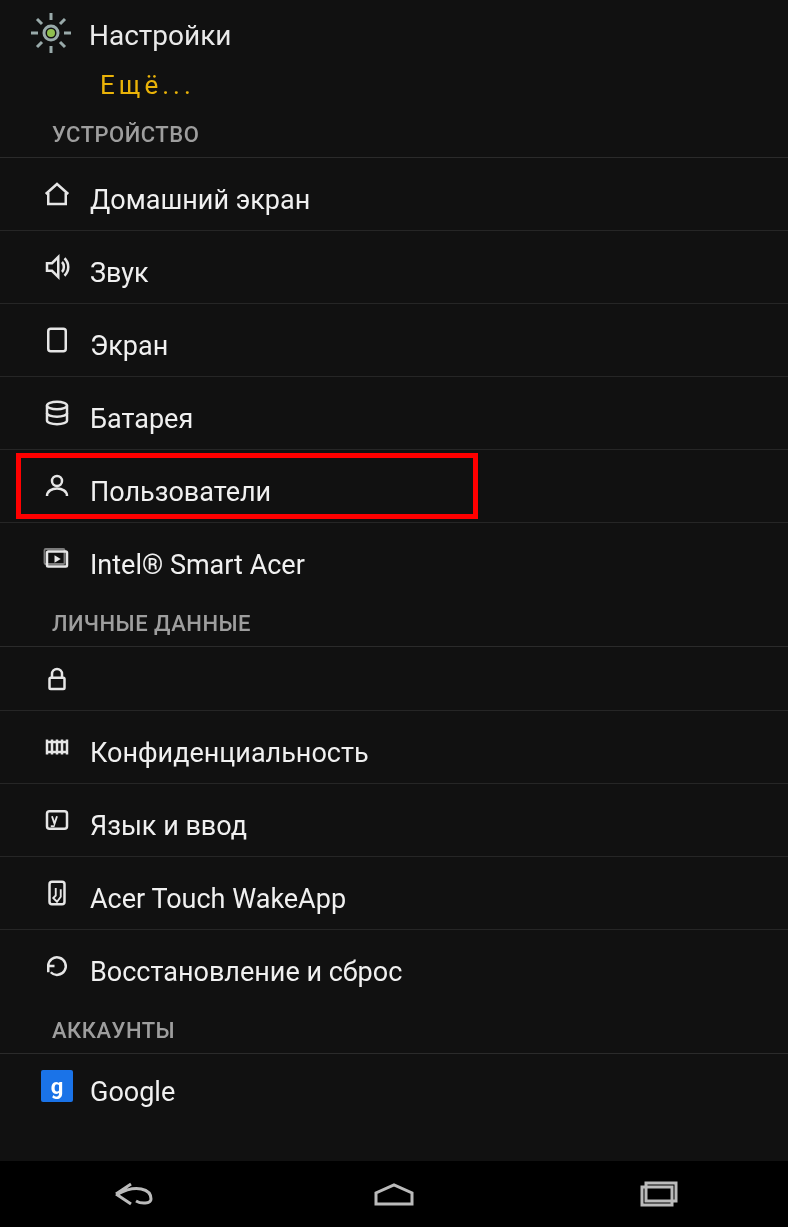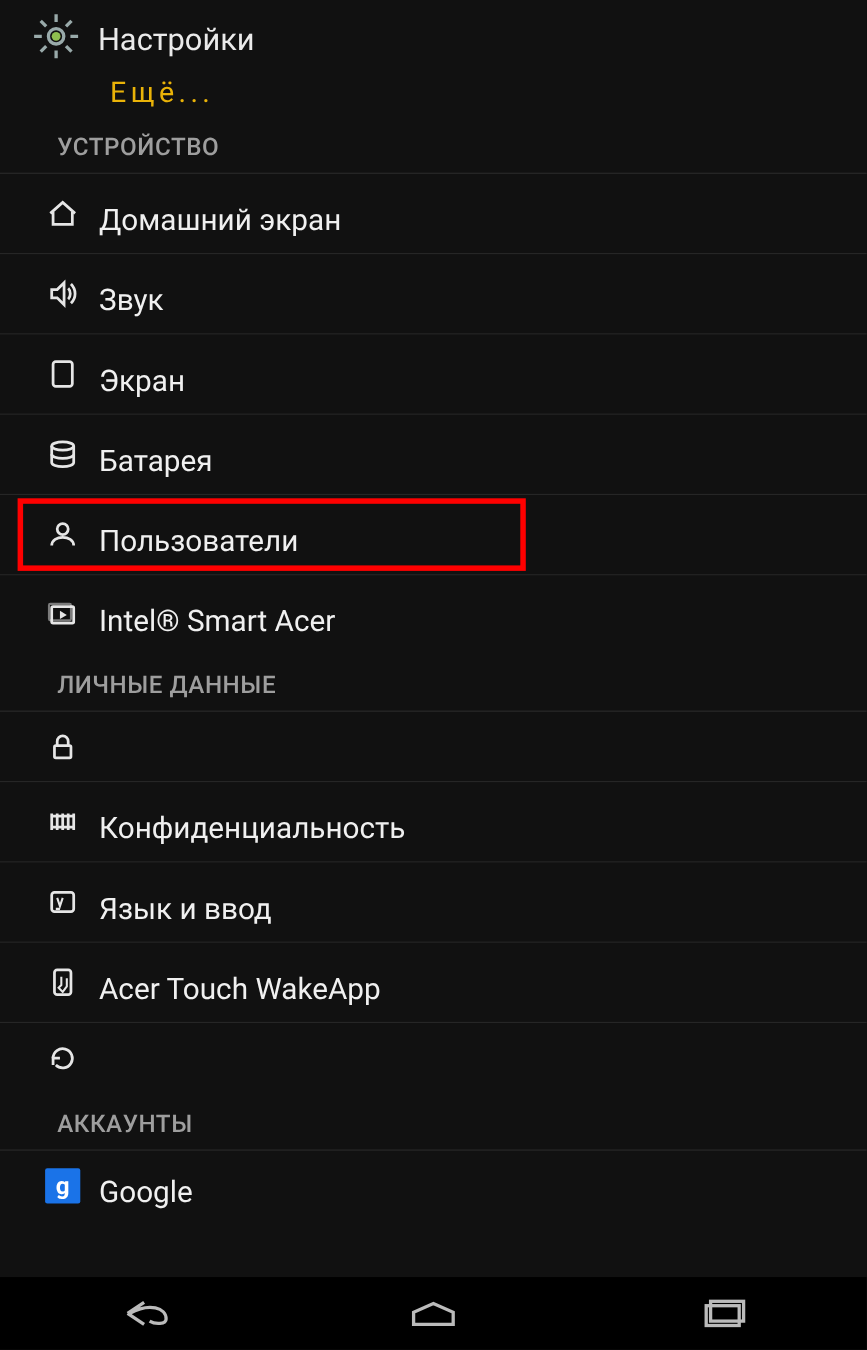--- a/index.html
+++ b/index.html
@@ -248,20 +248,21 @@
     <span class="label">Acer Touch WakeApp</span>
   </div>
 
   <div class="list-item" style="border-bottom:none;">
     <span class="icon">
       <svg viewBox="0 0 24 24">
           <path d="M5 12a7 7 0 1 1 2 5" stroke-width="2"></path>
           <path d="M5 17v-5h5" stroke-width="2"></path>
         </svg>
     </span>
+    <span class="label">Восстановление и сброс</span>
   </div>
 </div>
 
 <div class="section-header">АККАУНТЫ</div>
 <div class="list">
   <div class="list-item" style="border-bottom:none;padding-bottom:4px;padding-top:10px;min-height:40px;">
     <span class="icon">
       <span class="google-icon-box">g</span>
     </span>
     <span class="label">Google</span>

